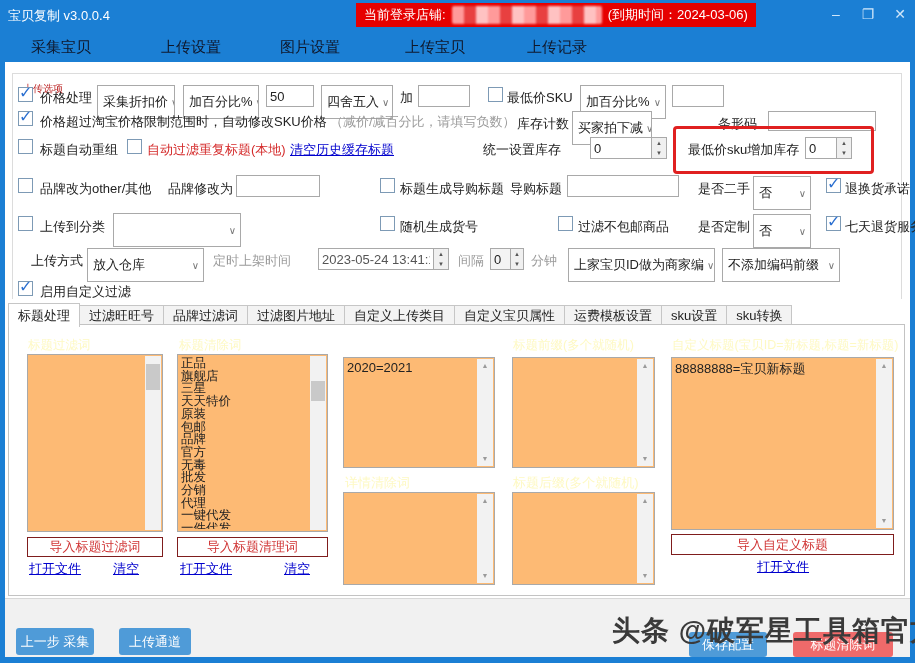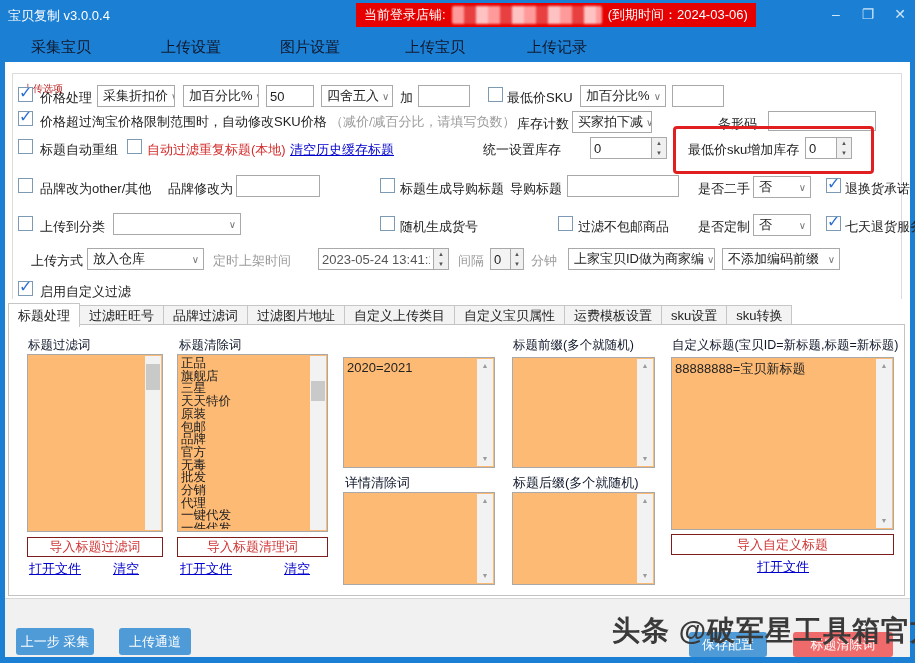--- a/index.html
+++ b/index.html
@@ -25,34 +25,34 @@
   .fieldset{position:absolute;left:12px;top:73px;width:888px;height:225px;border:1px solid #dcdcdc;border-bottom:none;}
   .legend{position:absolute;left:19px;top:82px;background:#fff;padding:0 4px;font-size:10px;color:#b91c1c;}
   .lb{position:absolute;font-size:13px;color:#222;white-space:nowrap;}
   .lb.gray{color:#9b9b9b;}
   .lb.red{color:#d42a2a;}
   .link{position:absolute;font-size:13px;color:#0000cd;text-decoration:underline;white-space:nowrap;cursor:pointer;}
   .cb{position:absolute;width:15px;height:15px;background:#fff;border:1px solid #7d9ab5;box-sizing:border-box;cursor:pointer;}
   .cb .ck{position:absolute;left:0px;top:-5px;font-size:16px;font-weight:bold;color:#2a6fd0;}
   .inp{position:absolute;height:22px;border:1px solid #a9a9a9;box-sizing:border-box;background:#fff;color:#222;
        font:13px "Liberation Sans","DejaVu Sans",sans-serif;padding:0 3px;}
-  .sel{position:absolute;height:22px;border:1px solid #a9a9a9;box-sizing:border-box;background:#fff;cursor:pointer;
+  .sel{position:absolute;height:34px;border:1px solid #a9a9a9;box-sizing:border-box;background:#fff;cursor:pointer;
        display:flex;align-items:center;justify-content:space-between;padding:0 4px 0 5px;font-size:13px;color:#222;white-space:nowrap;overflow:hidden;}
   .sel .chev{color:#777;font-size:10px;margin-left:3px;flex:none;}
   .spinbtns{position:absolute;width:15px;height:22px;box-sizing:border-box;border:1px solid #a9a9a9;border-left:none;
             background:#f0f0f0;display:flex;flex-direction:column;cursor:pointer;}
   .spinbtns span{flex:1;font-size:6px;line-height:10px;text-align:center;color:#555;}
   .hl-rect{position:absolute;left:673px;top:126px;width:195px;height:42px;border:3px solid #e02020;border-radius:4px;}
   
   .subtabs{position:absolute;left:8px;top:303px;display:flex;align-items:flex-end;}
   .stab{height:22px;box-sizing:border-box;border:1px solid #c6c6c6;background:#f3f3f3;font-size:13px;color:#222;
         display:flex;align-items:center;padding:0 9px;margin-right:-1px;cursor:pointer;white-space:nowrap;}
   .stab.active{background:#fff;height:24px;border-bottom:none;position:relative;z-index:3;}
   .panel{position:absolute;left:8px;top:324px;width:897px;height:272px;background:#fff;border:1px solid #c3c3c3;box-sizing:border-box;}
-  .colhdr{position:absolute;font-size:12.5px;color:#0f172a;white-space:nowrap;}
+  .colhdr{position:absolute;font-size:12.5px;color:#fef9c3;white-space:nowrap;}
   .box{position:absolute;background:#fdba74;border:1px solid #a9a9a9;box-sizing:border-box;}
   .box .txt{position:absolute;left:3px;top:2px;right:19px;bottom:2px;overflow:hidden;font-size:13px;color:#222;white-space:pre-line;}
   .words div{line-height:12.7px;font-size:12.5px;color:#222;white-space:nowrap;}
   .vsb{position:absolute;top:1px;right:1px;bottom:1px;width:16px;background:#f2f2f2;}
   .vsb .sarr{position:absolute;left:0;width:16px;height:14px;font-size:7px;color:#9a9a9a;text-align:center;line-height:14px;cursor:pointer;}
   .vsb .sarr.dn{bottom:0;}
   .vsb .thumb{position:absolute;left:1px;width:14px;background:#c9c9c9;}
   .impbtn{position:absolute;background:#fff;border:1px solid #7f1d1d;color:#d03434;font-size:13px;box-sizing:border-box;
           display:flex;align-items:center;justify-content:center;cursor:pointer;white-space:nowrap;}
   

